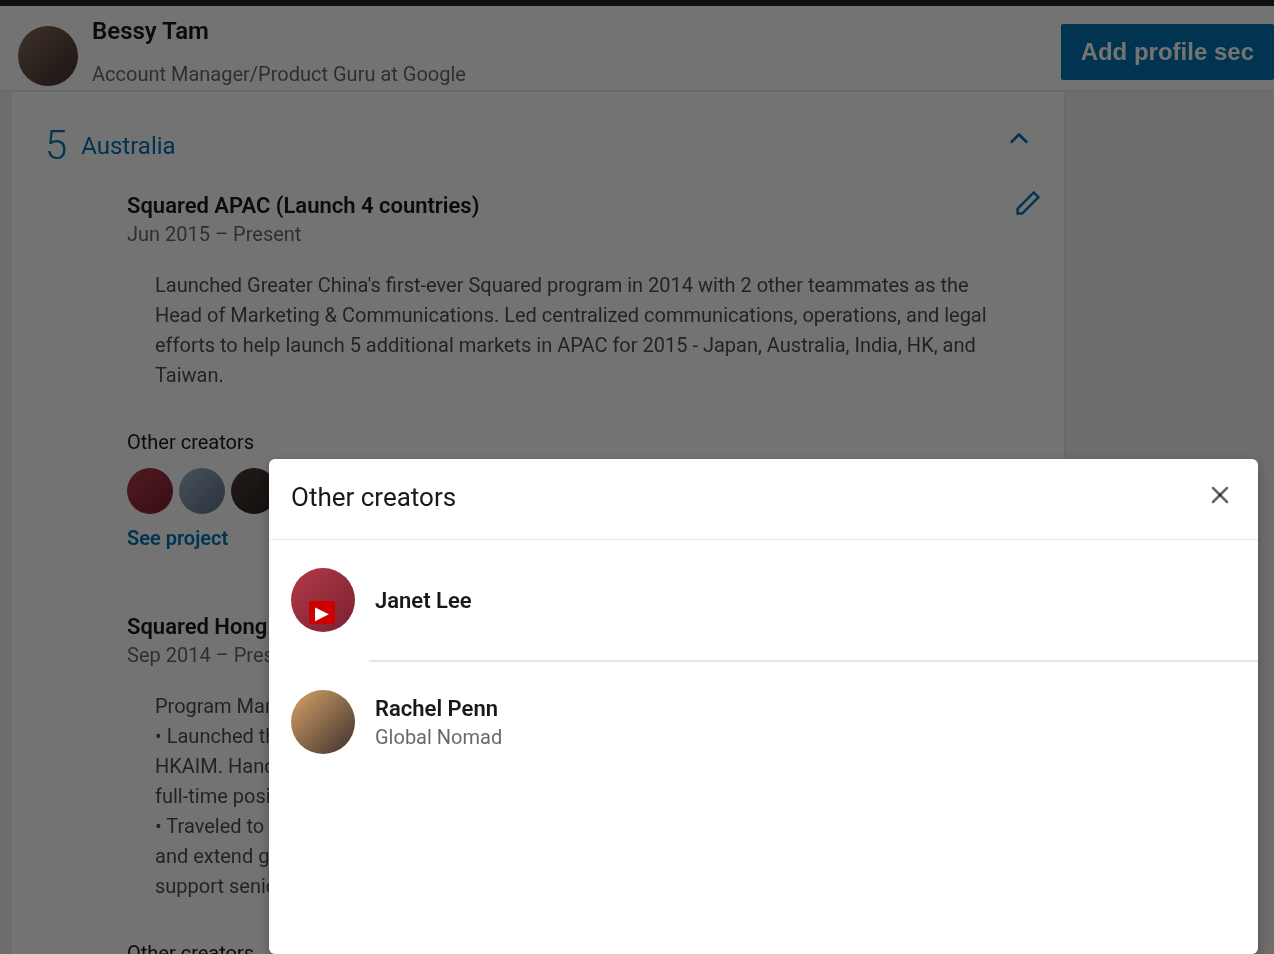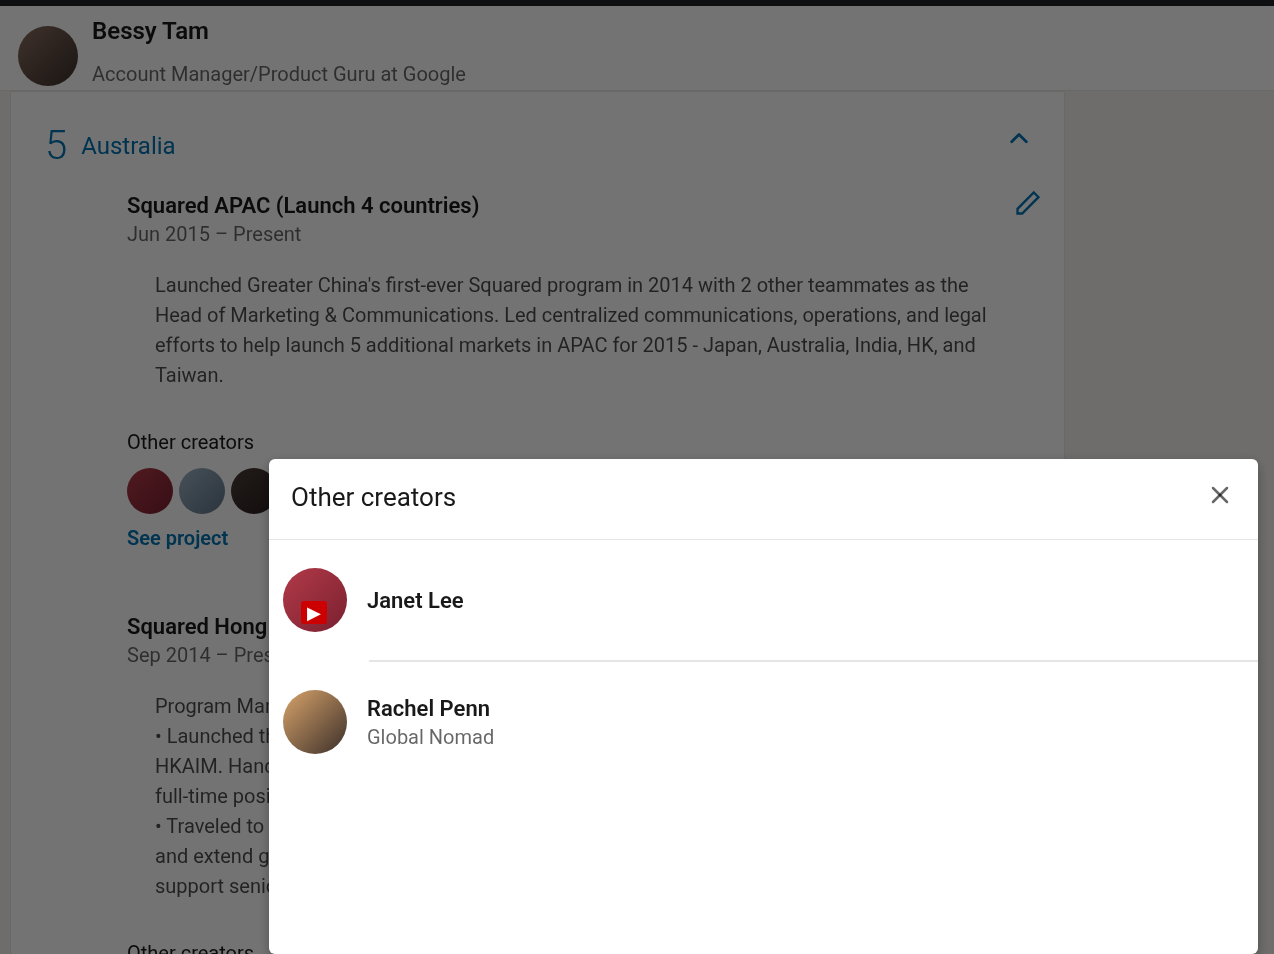--- a/index.html
+++ b/index.html
@@ -96,21 +96,21 @@
     padding: 20px 22px 24px 22px;
     border-bottom: 1px solid #e6e6e6;
   }
   .modal-title { font-size: 26px; font-weight: 400; color: rgba(0,0,0,0.9); }
   .close-btn { cursor: pointer; padding: 4px; }
   .close-btn svg { width: 24px; height: 24px; }
 
   .creator-list { }
   .creator-row {
     display: flex; align-items: center;
-    padding: 28px 20px 28px 14px;
+    padding: 28px 20px 28px 22px;
     gap: 20px;
     cursor: pointer;
   }
   .creator-sep { height: 1px; background: #e6e6e6; margin-left: 100px; margin-right: 0; }
   .creator-row .cav { width: 64px; height: 64px; border-radius: 50%; background: #777; flex-shrink: 0; }
   .creator-row .cav.p1 { background: linear-gradient(135deg,#b23a48,#7a2030); position: relative; }
   .creator-row .cav.p1::after { content: "▶"; position: absolute; left: 18px; bottom: 8px; font-size: 18px; color: #fff; background: #cc0000; padding: 1px 6px; border-radius: 3px; }
   .creator-row .cav.p2 { background: linear-gradient(135deg,#b8c8d6,#6a7c8c); }
   .creator-row .cav.p3 { background: linear-gradient(135deg,#d9a46a,#3b2f2a); }
   .creator-info .cname { font-size: 22px; font-weight: 600; color: rgba(0,0,0,0.9); }
@@ -120,20 +120,21 @@
 <body>
 
 <div class="topbar-dark"></div>
 
 <div class="sticky-header">
   <div class="avatar-sm"></div>
   <div class="info">
     <div class="name">Bessy Tam</div>
     <div class="headline">Account Manager/Product Guru at Google</div>
   </div>
+  <button class="add-section-btn">Add profile sec</button>
 </div>
 
 <div class="page-body">
   <div class="main-col">
     <div class="card">
       <div class="section-header">
         <span class="section-count">5</span>
         <span class="section-title">Australia</span>
         <span class="chevron-up">
           <svg viewBox="0 0 24 24" fill="none" stroke="#0073b1" stroke-width="3" stroke-linecap="round" stroke-linejoin="round">

